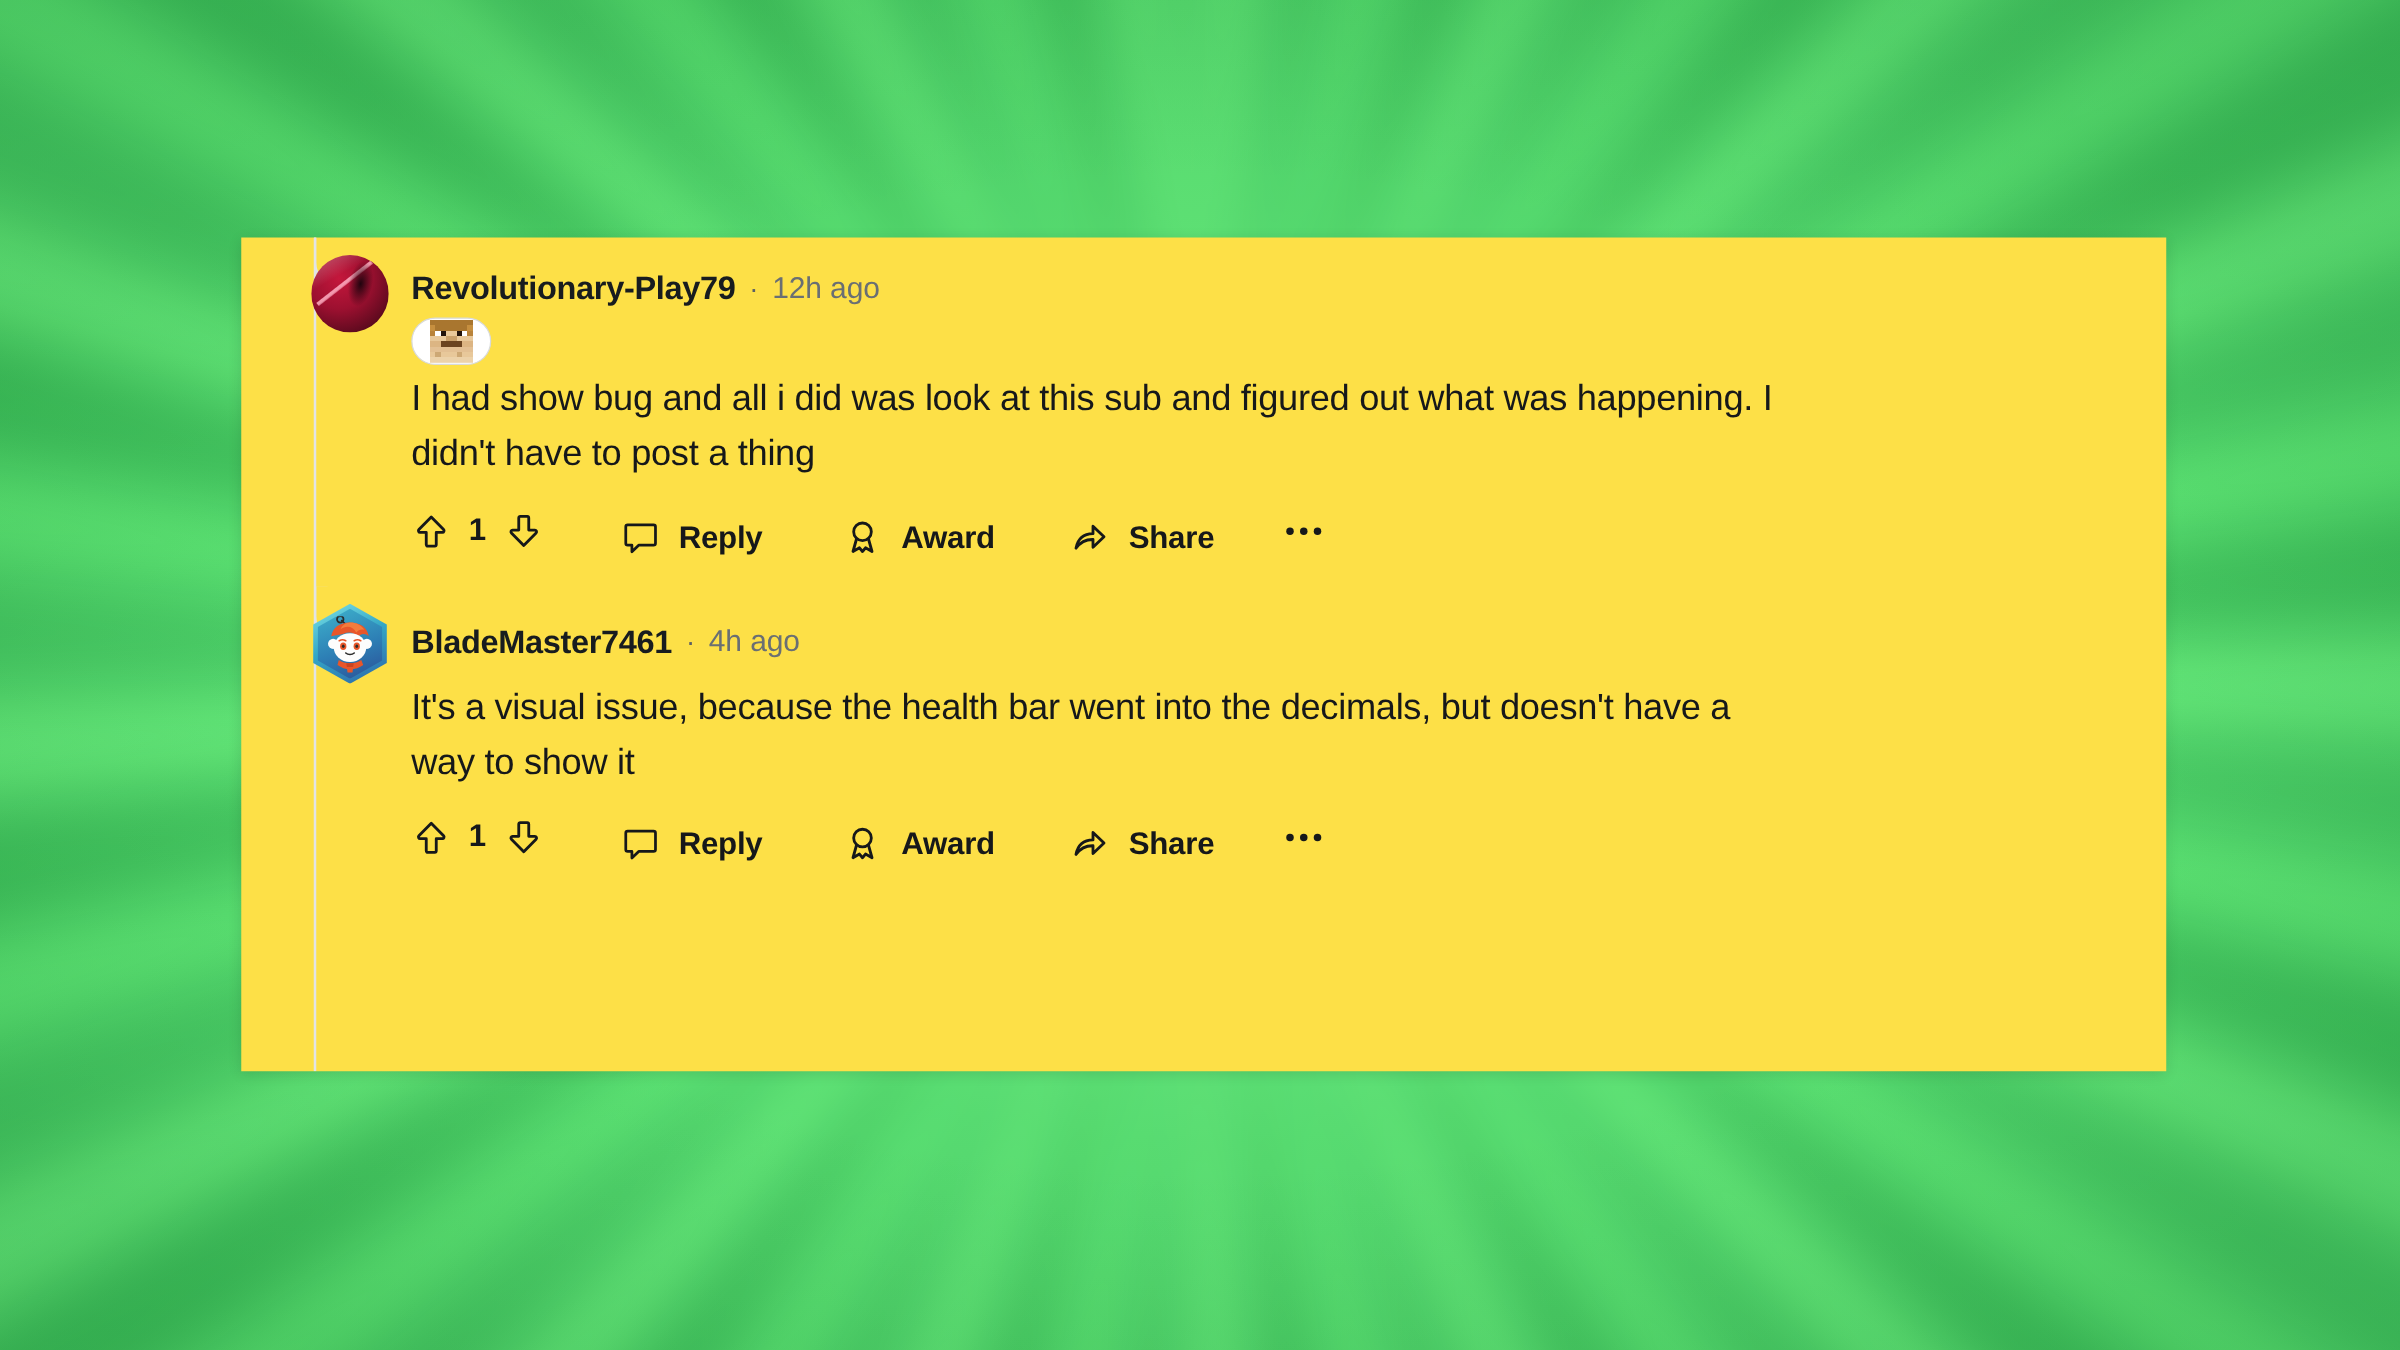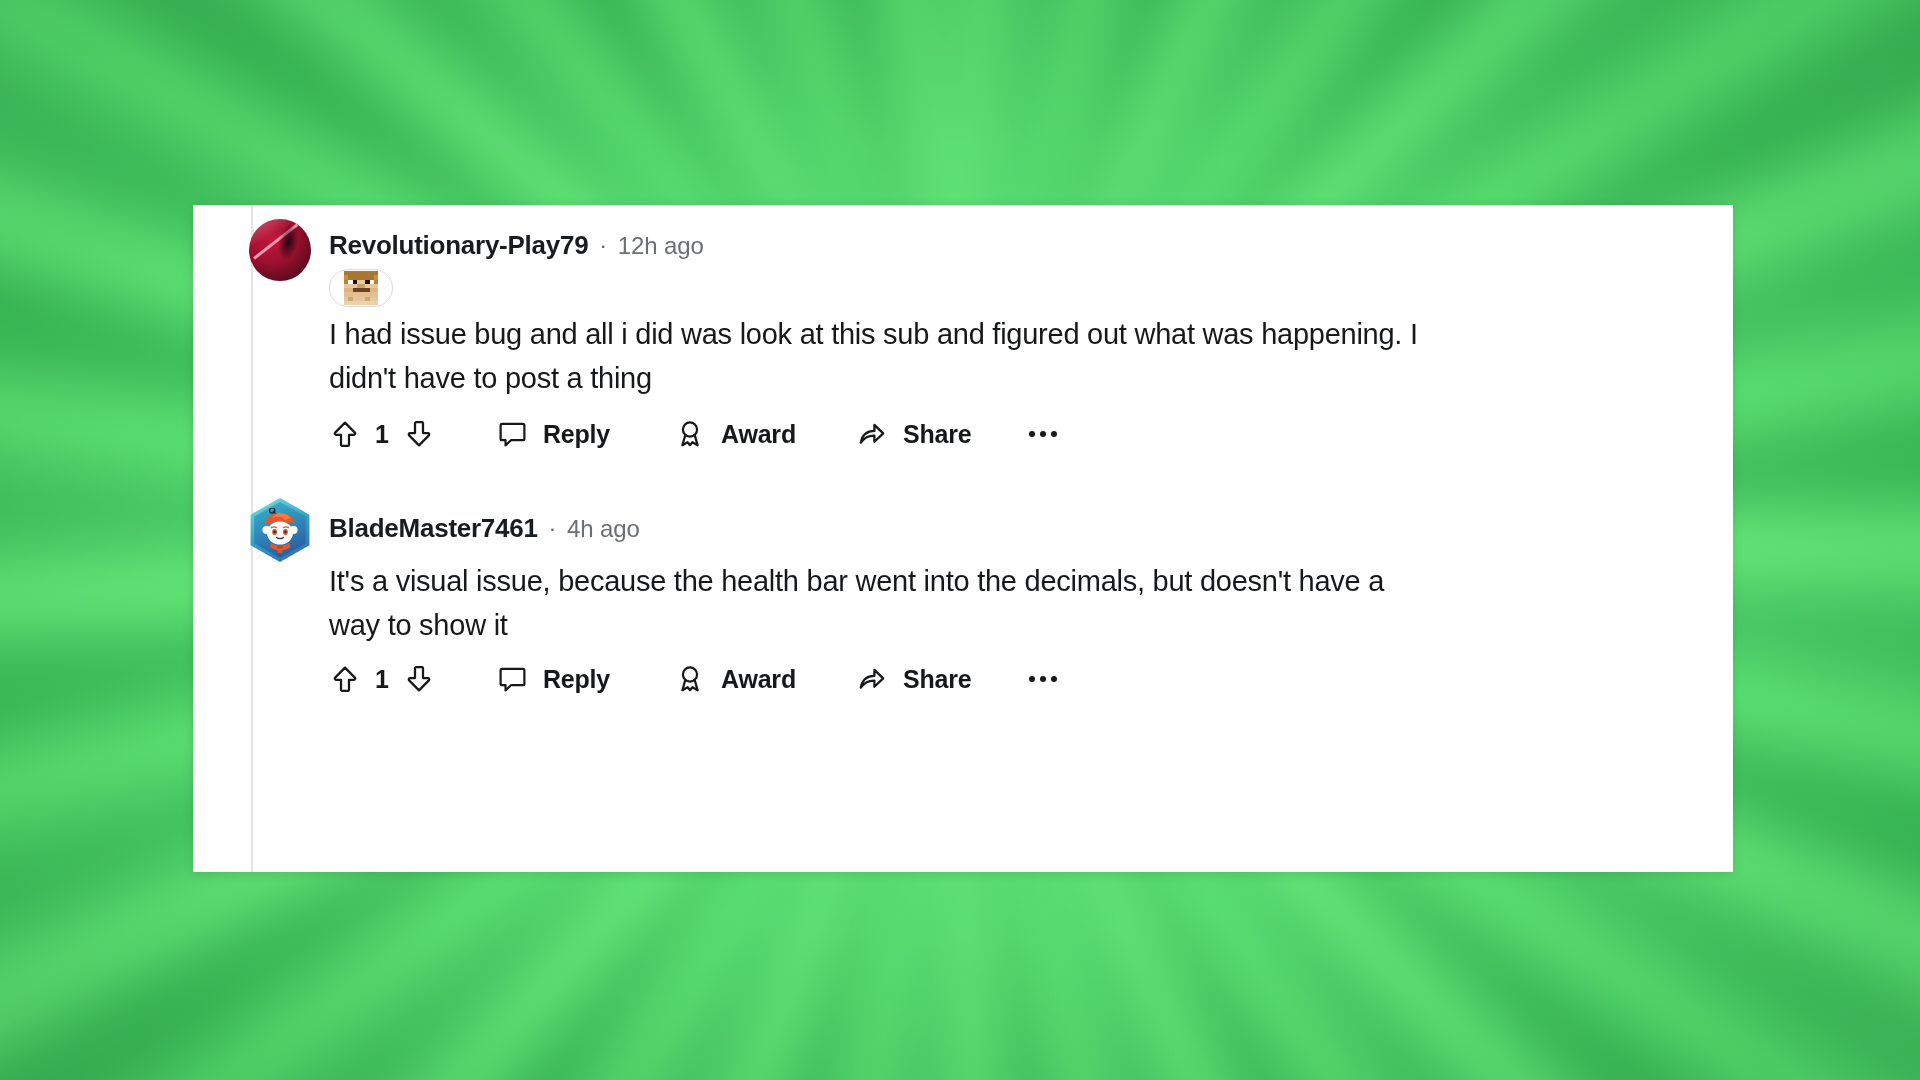--- a/index.html
+++ b/index.html
@@ -51,24 +51,24 @@
     inset: 0;
     background: radial-gradient(ellipse at 50% 50%,
         rgba(0,0,0,0) 52%,
         rgba(20,110,45,0.20) 100%);
   }
 
   
   #card {
     position: absolute;
     left: 193px;
-    top: 205px;
+    top: 190px;
     width: 1540px;
     height: 667px;
-    background: #ffffff;
+    background: #fde047;
     box-shadow: 0 2px 10px rgba(0,0,0,0.12);
     overflow: hidden;
   }
 
   
   .clipped-row {
     position: absolute;
     left: 0;
     top: 0;
     width: 100%;
@@ -261,20 +261,21 @@
     color: #16181a;
     margin: 0 14px;
     min-width: 12px;
     text-align: center;
   }
   .act {
     display: flex;
     align-items: center;
     gap: 15px;
     cursor: pointer;
+    margin-top: 11px;
   }
   .act .lbl {
     font-size: 25px;
     font-weight: 700;
     color: #16181a;
     letter-spacing: -0.2px;
   }
   .sp-1 { width: 62px; }
   .sp-2 { width: 64px; }
   .sp-3 { width: 60px; }
@@ -343,21 +344,21 @@
         <rect x="2" y="4" width="4" height="1" fill="#6b4420"></rect>
         <rect x="0" y="4" width="2" height="1" fill="#dcb583"></rect>
         <rect x="6" y="4" width="2" height="1" fill="#dcb583"></rect>
         <rect x="0" y="5" width="8" height="1" fill="#e3c094"></rect>
         <rect x="1" y="6" width="1" height="1" fill="#cda875"></rect>
         <rect x="5" y="6" width="1" height="1" fill="#cda875"></rect>
         <rect x="0" y="7" width="8" height="1" fill="#ecd2aa"></rect>
       </svg>
     </div>
 
-    <div class="c-body">I had issue bug and all i did was look at this sub and figured out what was happening. I didn't have to post a thing</div>
+    <div class="c-body">I had show bug and all i did was look at this sub and figured out what was happening. I didn't have to post a thing</div>
 
     <div class="c-actions">
       <div class="vote-group">
         <div class="icon-btn">
           <svg width="32" height="32" viewBox="0 0 24 24" fill="none" stroke="#16181a" stroke-width="1.7" stroke-linejoin="round" stroke-linecap="round">
             <path d="M12 3.5L4.6 11a1 1 0 00.75 1.7H9v7.3a.9.9 0 00.9.9h4.2a.9.9 0 00.9-.9v-7.3h3.65A1 1 0 0019.4 11L12 3.5z"></path>
           </svg>
         </div>
         <span class="vote-count">1</span>
         <div class="icon-btn">

